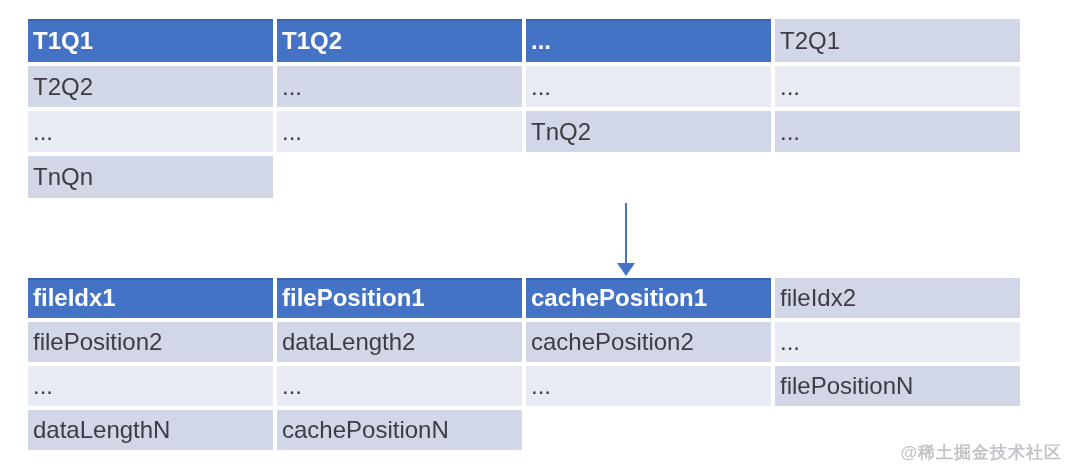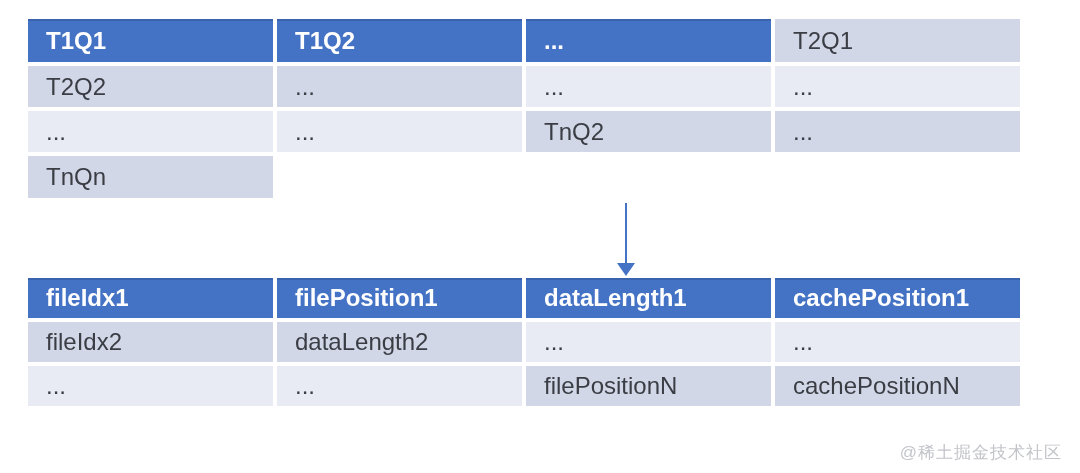--- a/index.html
+++ b/index.html
@@ -17,21 +17,21 @@
     width: 992px;
     display: grid;
     grid-template-columns: repeat(4, 1fr);
     gap: 4px;
   }
   .tbl-top    { top: 19px;  grid-template-rows: 43px 41px 41px 42px; }
   .tbl-bottom { top: 278px; grid-template-rows: 40px 40px 40px 40px; }
   .cell {
     display: flex;
     align-items: center;
-    padding-left: 18px;
+    padding-left: 5px;
     font-size: 24px;
     color: var(--body-text, #3A3D44);
     white-space: nowrap;
     overflow: hidden;
   }
   .head {
     background: var(--header-bg, #4472C4);
     color: var(--header-text, #FFFFFF);
     font-weight: bold;
     box-shadow: inset 0 2px 0 var(--header-border-top, #3A63AE);
@@ -53,20 +53,21 @@
     border-left: 9px solid transparent;
     border-right: 9px solid transparent;
     border-top: 13px solid var(--arrow, #4473C5);
   }
   .watermark {
     position: absolute;
     right: 18px; bottom: 9px;
     font-size: 17px;
     letter-spacing: 1px;
     color: var(--watermark, #C3C4C9);
+    font-weight: bold;
   }
 </style>
 </head>
 <body>
 
 <div class="canvas">
 
   <div class="tbl tbl-top">
     <div class="cell head">T1Q1</div>
     <div class="cell head">T1Q2</div>
@@ -87,30 +88,32 @@
   </div>
 
   <div class="arrow">
     <div class="arrow-line"></div>
     <div class="arrow-head"></div>
   </div>
 
   <div class="tbl tbl-bottom">
     <div class="cell head">fileIdx1</div>
     <div class="cell head">filePosition1</div>
-    <div class="cell head">dataLength1</div>
     <div class="cell head">cachePosition1</div>
 
     <div class="cell dark">fileIdx2</div>
+    <div class="cell dark">filePosition2</div>
     <div class="cell dark">dataLength2</div>
+    <div class="cell dark">cachePosition2</div>
 
     <div class="cell light">...</div>
     <div class="cell light">...</div>
     <div class="cell light">...</div>
     <div class="cell light">...</div>
 
     <div class="cell dark">filePositionN</div>
+    <div class="cell dark">dataLengthN</div>
     <div class="cell dark">cachePositionN</div>
   </div>
 
   <div class="watermark">@稀土掘金技术社区</div>
 
 </div>
 
 </body></html>

